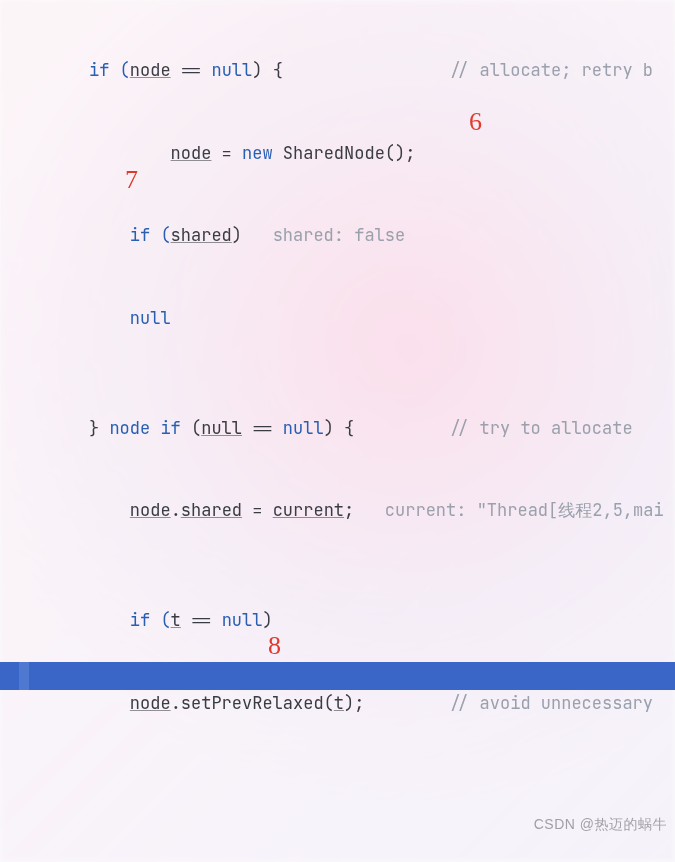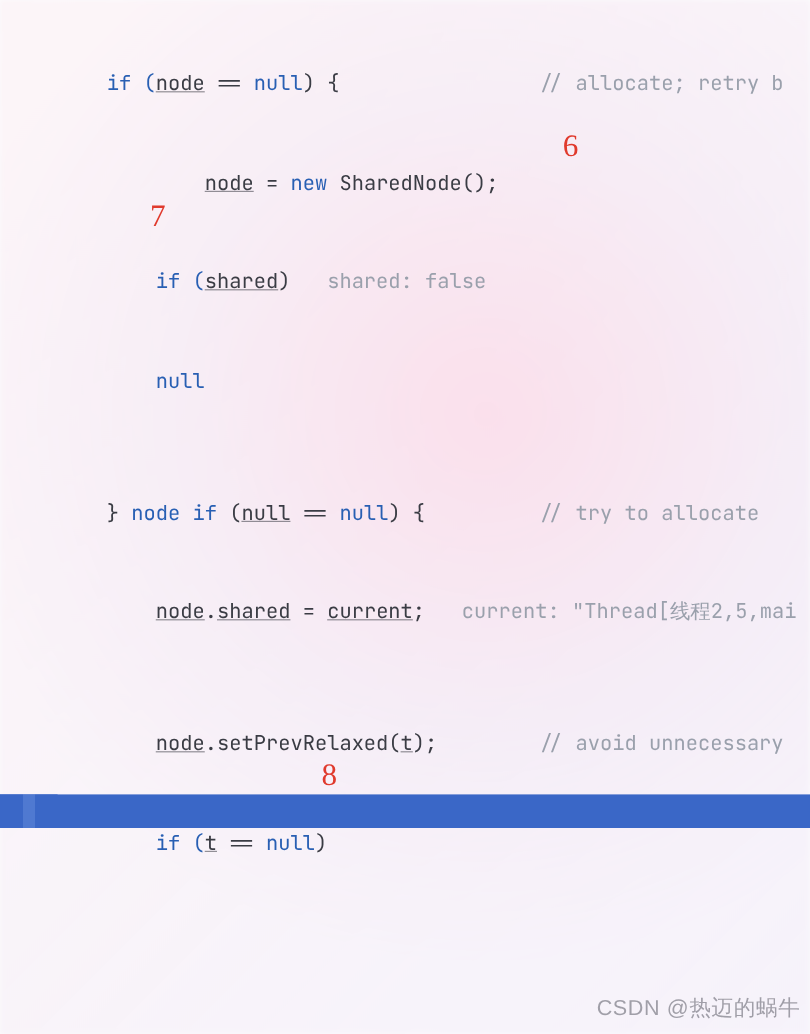--- a/index.html
+++ b/index.html
@@ -68,21 +68,21 @@
     content:"";
     position:absolute;
     left:0; top:0; bottom:0;
     width:48px;
     background: linear-gradient(90deg,#3a67c7 0,#3a67c7 40%,#4f79d1 40%,#4f79d1 60%,#3a67c7 60%);
   }
 
   
   .anno { position: absolute; color: #e03a2d; font-family: "Times New Roman", serif; font-size: 26px; font-weight: 400; z-index: 5;}
   
-  .wm { position:absolute; right:8px; bottom:8px; z-index:6; color: rgba(90,90,100,0.55); font-size:18px; font-family: sans-serif; letter-spacing:0.5px;}
+  .wm { position:absolute; right:8px; bottom:24px; z-index:6; color: rgba(90,90,100,0.55); font-size:14px; font-family: sans-serif; letter-spacing:0.5px;}
 </style>
 </head>
 <body>
 
 <div class="bg-image"></div>
 <div class="bg-glass"></div>
 <div class="left-gutter"></div>
 
 <div class="hl-bar" style="top:662px"></div>
 
@@ -95,23 +95,23 @@
 <div class="line"><span class="kw">    if (</span><span class="ident und">shared</span><span class="par">)   </span><span class="ihint">shared: false</span></div>
 
 <div class="line"><span class="par">    </span><span class="kw">null</span></div>
 
 
 <div class="line"><span class="par">} </span><span class="kw">node if</span><span class="par"> (</span><span class="ident und">null</span><span class="par"> == </span><span class="kw">null</span><span class="par">) {</span><span class="ihint" style="position:absolute;left:360px">// try to allocate</span></div>
 
 <div class="line"><span class="par">    </span><span class="ident und">node</span><span class="par">.</span><span class="ident und">shared</span><span class="par"> = </span><span class="ident und">current</span><span class="par">;   </span><span class="ihint">current: "Thread[线程2,5,mai</span></div>
 
 
+<div class="line"><span class="kw">    if (</span><span class="ident und">t</span><span class="par"> == </span><span class="kw">null</span><span class="par">)</span></div>
+
 <div class="line"><span class="par">    </span><span class="ident und">node</span><span class="par">.setPrevRelaxed(</span><span class="ident und">t</span><span class="par">);</span><span class="ihint" style="position:absolute;left:360px">// avoid unnecessary</span></div>
-
-<div class="line"><span class="kw">    if (</span><span class="ident und">t</span><span class="par"> == </span><span class="kw">null</span><span class="par">)</span></div>
 
 
 
 
 
 
 
 
 
 

